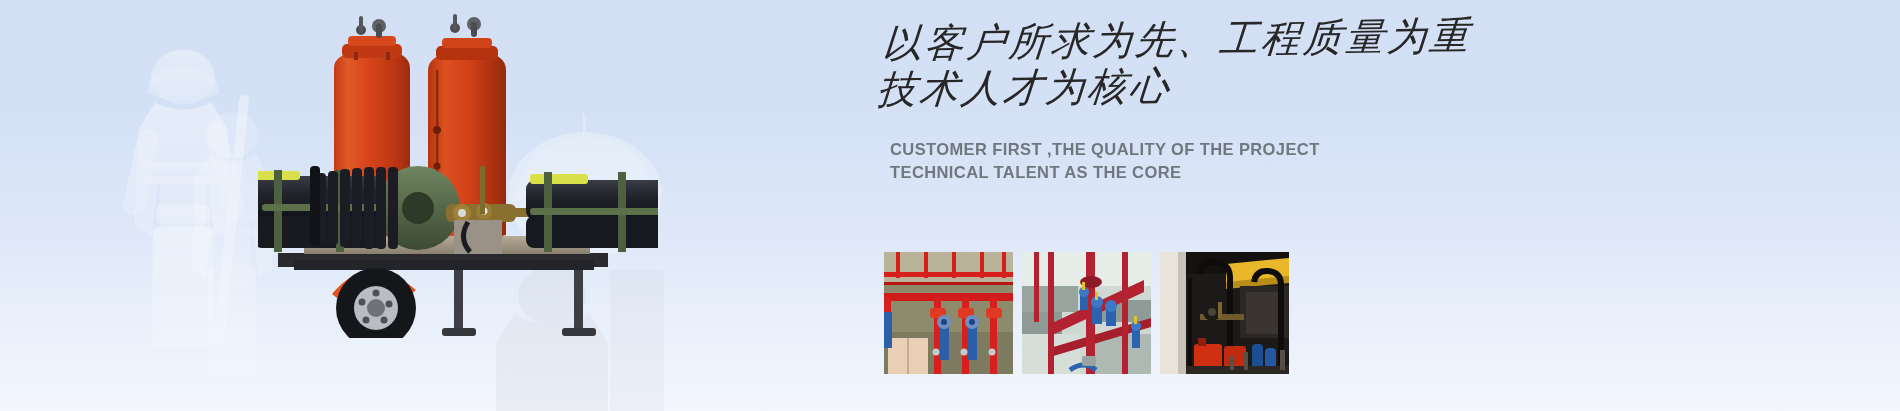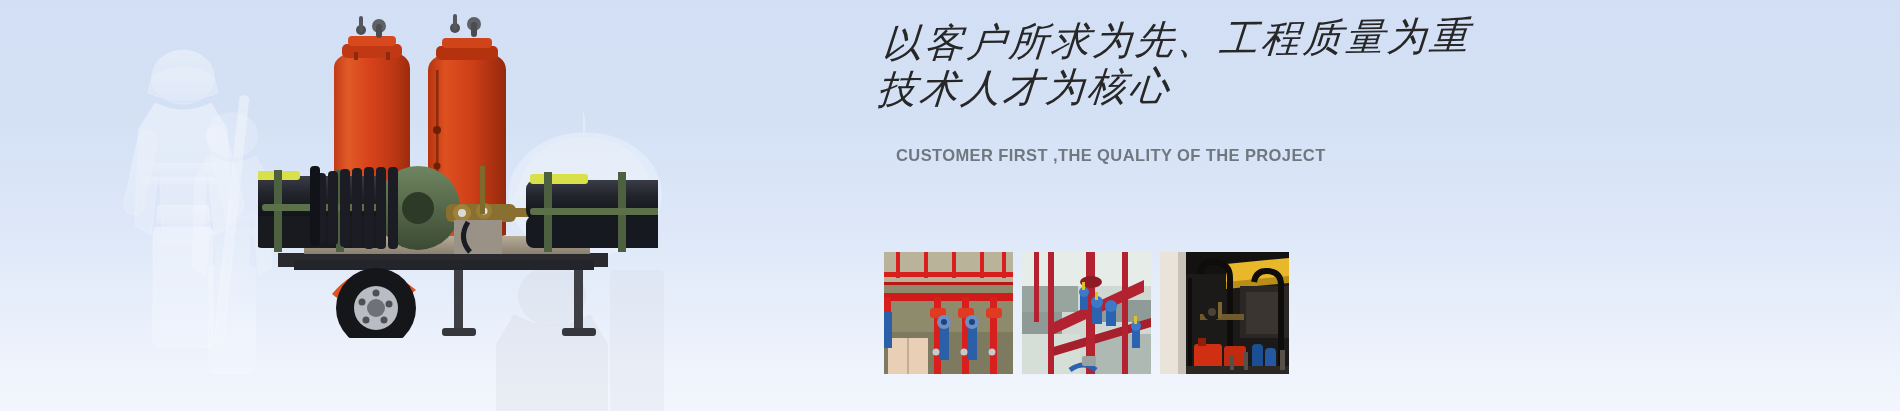--- a/index.html
+++ b/index.html
@@ -61,21 +61,21 @@
     font-weight:400;
     letter-spacing:3px;
     font-style:italic;
     transform:skewX(-5deg) rotate(-0.8deg);
     transform-origin:left top;
     white-space:nowrap;
   }
   .cn-head .l2 { display:block; margin-top:2px; margin-left:-2px; }
 
   .en-sub {
-    margin:10px;
+    margin:4px;
     padding-top:22px;
     color:#70777f;
     font-size:16.5px;
     line-height:23px;
     font-weight:bold;
     letter-spacing:.4px;
   }
   .en-sub span { display:block; }
 
   
@@ -272,20 +272,21 @@
 
   <div id="content">
 
     <h1 class="cn-head">
       <span class="l1">以客户所求为先、工程质量为重</span>
       <span class="l2">技术人才为核心</span>
     </h1>
 
     <p class="en-sub">
       <span>CUSTOMER FIRST ,THE QUALITY OF THE PROJECT</span>
+      <span>TECHNICAL TALENT AS THE CORE</span>
     </p>
   </div>
 
   <div id="thumbs">
 
     <div class="thumb">
       <svg viewBox="0 0 129 122">
         <rect width="129" height="122" fill="#9b9476"></rect>
         <rect y="0" width="129" height="30" fill="#b9b39a"></rect>
         <rect y="30" width="129" height="50" fill="#8e8a6c"></rect>

